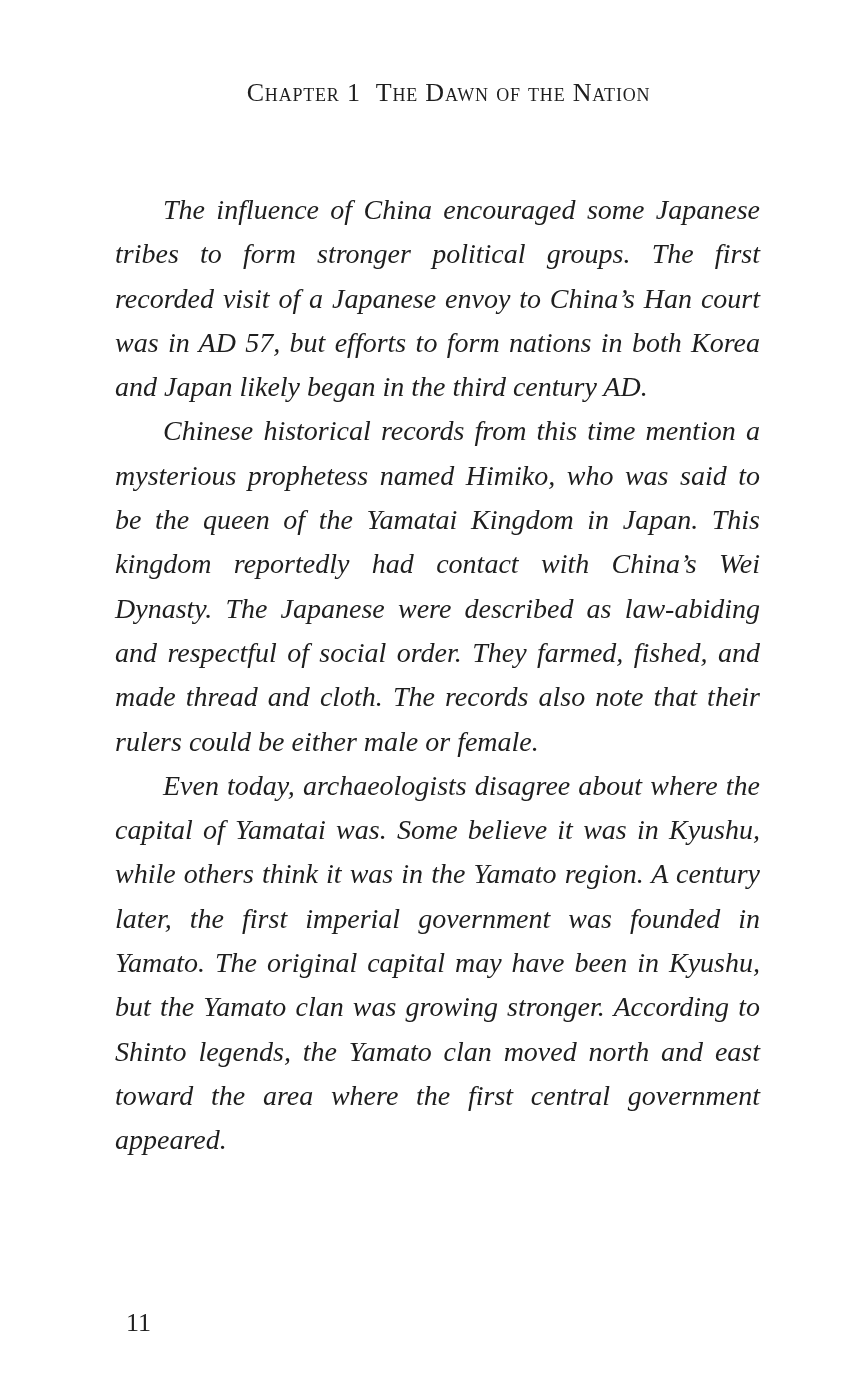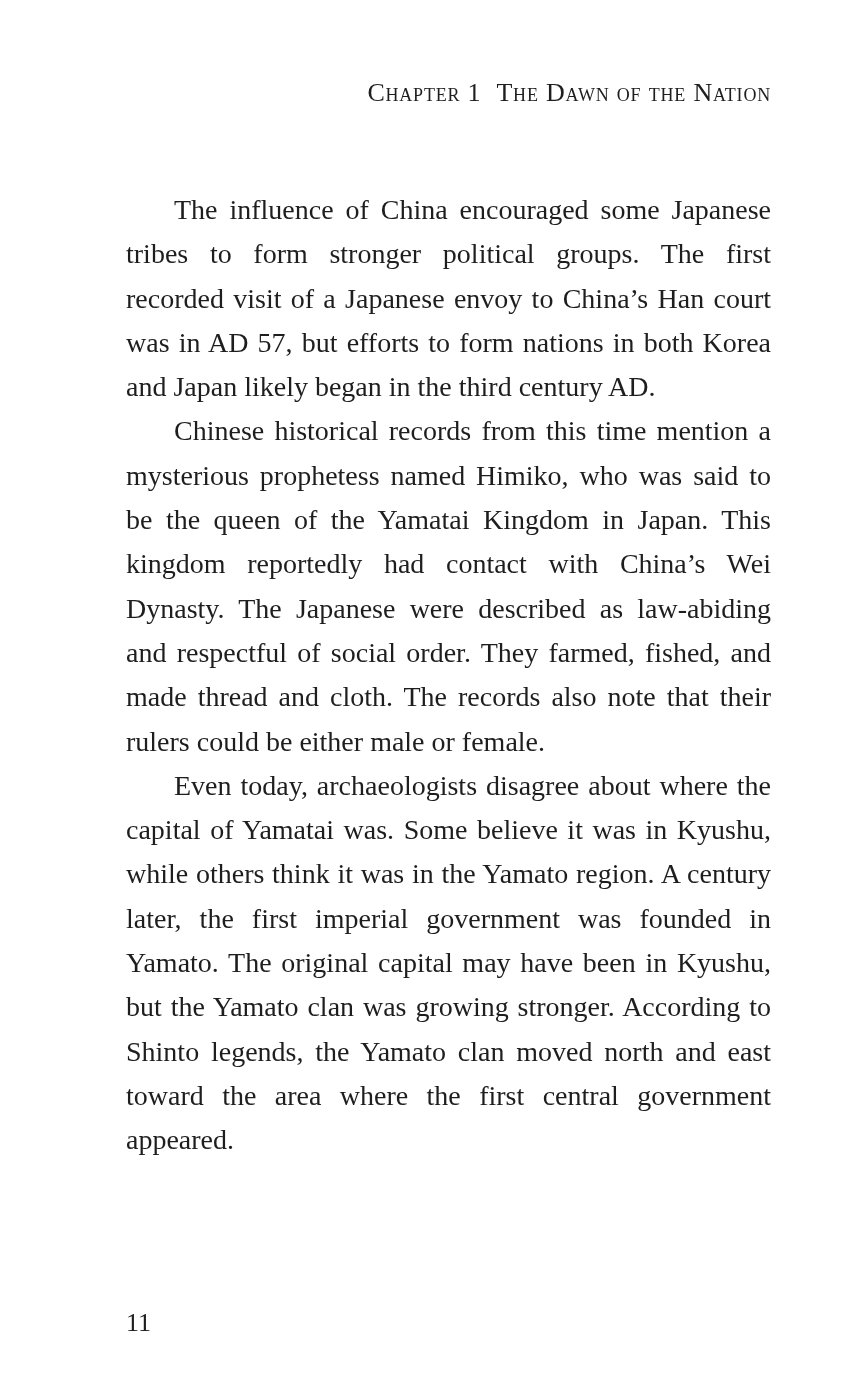--- a/index.html
+++ b/index.html
@@ -14,38 +14,39 @@
     background: #ffffff;
     font-family: "Liberation Serif", serif;
     color: #1e1e1e;
     overflow: hidden;
   }
   .running-head {
     position: absolute;
     top: 78px;
     left: 126px;
     width: 645px;
-    text-align: right;
+    text-align: center;
     font-variant: small-caps;
     font-size: 26px;
     letter-spacing: 0.8px;
     white-space: nowrap;
   }
   .head-gap {
     display: inline-block;
     width: 15px;
   }
   .body-text {
     position: absolute;
     top: 188px;
-    left: 126px;
+    left: 115px;
     width: 645px;
     font-size: 28px;
     line-height: 44.3px;
     text-align: justify;
+    font-style: italic;
   }
   .body-text p {
     margin: 0;
     padding: 0;
     text-indent: 48px;
   }
   .folio {
     position: absolute;
     top: 1308px;
     left: 126px;

